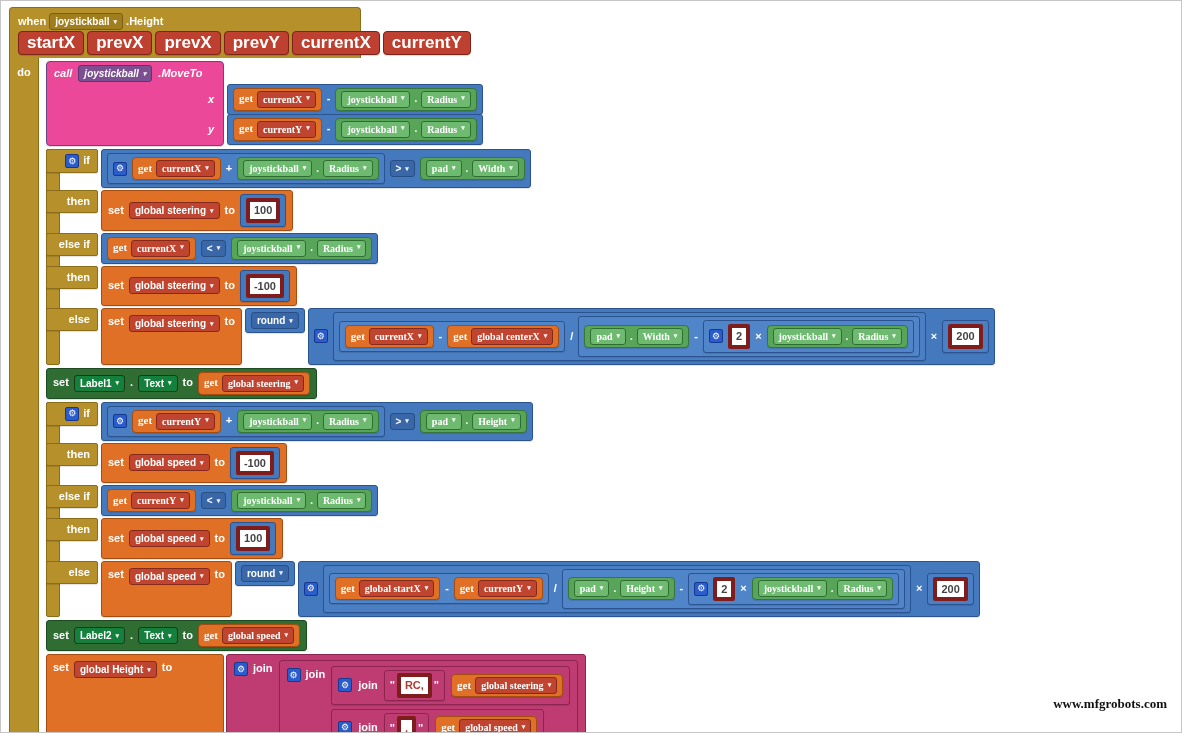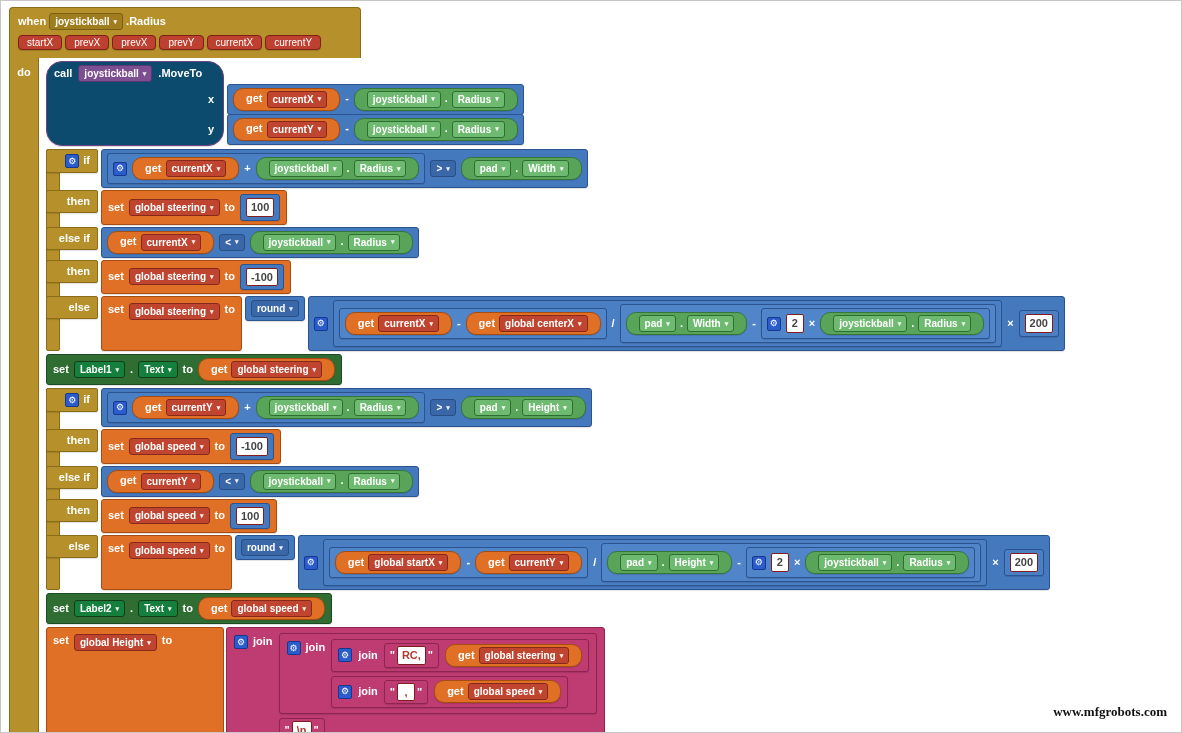--- a/index.html
+++ b/index.html
@@ -2,80 +2,80 @@
 <html><head>
 <meta charset="utf-8">
 <style>
   *{box-sizing:border-box;}
   html,body{margin:0;padding:0;background:#e9e9e9;font-family:"Liberation Sans",sans-serif;}
   .canvas{position:relative;width:1182px;height:733px;background:#ffffff;border:1px solid #c6c6c6;overflow:hidden;}
   .wrap{position:absolute;left:8px;top:6px;}
   .t{color:#fff;font-weight:bold;font-size:11px;line-height:1.2;white-space:nowrap;}
   .dd{display:inline-flex;align-items:center;padding:1px 5px;border-radius:3px;font-size:10px;font-weight:bold;color:#fff;white-space:nowrap;cursor:pointer;line-height:1.3;}
   .dd::after{content:"▾";font-size:7px;margin-left:4px;opacity:.9;}
-  .blk{display:inline-flex;align-items:center;gap:4px;padding:2px 12px;border-radius:10px;border:1px solid rgba(0,0,0,.28);box-shadow:0 1px 1px rgba(0,0,0,.12);}
+  .blk{display:inline-flex;align-items:center;gap:4px;padding:2px 5px;border-radius:4px;border:1px solid rgba(0,0,0,.28);box-shadow:0 1px 1px rgba(0,0,0,.12);font-family:Liberation Serif, serif;}
   .gear{display:inline-flex;align-items:center;justify-content:center;width:14px;height:14px;flex:0 0 14px;background:#2a5ccb;border:1px solid #16388f;border-radius:2px;color:#fff;font-size:9px;line-height:1;cursor:pointer;}
   .m{display:inline-flex;align-items:center;gap:5px;background:#4579be;border:1px solid #2a5390;border-radius:3px;padding:3px 5px;box-shadow:0 1px 1px rgba(0,0,0,.12);}
   .m .m{background:#4b7fc4;}
   .m .m .m{background:#5185c9;}
-  .field{background:#fff;border:1px solid #7f1d1d;border-radius:2px;padding:0 4px;font-size:11px;font-weight:bold;color:#444;min-width:18px;text-align:center;line-height:1.5;}
+  .field{background:#fff;border:4px solid #7f1d1d;border-radius:2px;padding:0 4px;font-size:11px;font-weight:bold;color:#444;min-width:18px;text-align:center;line-height:1.5;}
   .orange{background:#df7026;border-color:#a34d12;}
   .odd{background:#bf4530;border:1px solid #87291a;}
   .green{background:#58a55a;border-color:#37763a;}
   .gdd{background:#6fba71;border:1px solid #2f6e31;}
   .kdd{background:#15803d;border:1px solid #143d17;}
   .mdd{background:#3a67a8;border:1px solid #274e85;}
   .golddd{background:#a07e1f;border:1px solid #7a5e12;}
-  .pill{background:#be4030;border:1px solid #7e2117;border-radius:4px;padding:1px 8px;color:#fff;font-size:10px;font-weight:normal;box-shadow:0 1px 1px rgba(0,0,0,.15);cursor:pointer;}
+  .pill{background:#be4030;border:1px solid #7e2117;border-radius:4px;padding:1px 8px;color:#fff;font-size:17px;font-weight:bold;box-shadow:0 1px 1px rgba(0,0,0,.15);cursor:pointer;}
   
   .ev-head{width:352px;background:#b6912b;border:1px solid #8a6c19;border-bottom:none;border-radius:4px 4px 0 0;padding:3px 8px 5px 8px;}
   .ev-r1,.ev-r2{display:flex;align-items:center;gap:3px;height:21px;}
   .ev-body{display:flex;align-items:stretch;}
   .ev-do{width:30px;flex:0 0 30px;background:#b6912b;border:1px solid #8a6c19;border-top:none;border-bottom:none;padding-top:4px;text-align:center;}
   .ev-content{display:flex;flex-direction:column;align-items:flex-start;gap:3px;padding:3px 0 6px 7px;}
   
   .ifblk{position:relative;display:flex;flex-direction:column;align-items:flex-start;gap:2px;}
   .ifblk::before{content:"";position:absolute;left:0;top:0;bottom:0;width:12px;background:#b6912b;border:1px solid #8a6c19;border-radius:2px;}
   .ifrow{display:flex;align-items:flex-start;gap:3px;position:relative;}
   .iflab{position:relative;min-width:52px;background:#b6912b;border:1px solid #8a6c19;border-radius:2px;display:flex;align-items:center;justify-content:flex-end;gap:4px;padding:4px 7px;box-shadow:0 1px 1px rgba(0,0,0,.12);}
   
   .pblk{display:flex;align-items:flex-start;}
-  .pcol{background:#0c4a6e;border:1px solid #6b4480;border-radius:16px;box-shadow:0 1px 1px rgba(0,0,0,.15);}
+  .pcol{background:#ec4899;border:1px solid #6b4480;border-radius:4px;box-shadow:0 1px 1px rgba(0,0,0,.15);font-style:italic;}
   .phead{height:23px;display:flex;gap:6px;align-items:center;padding:0 7px;}
   .pargrow{height:30px;display:flex;align-items:center;justify-content:flex-end;padding-right:9px;}
   .pexprs{display:flex;flex-direction:column;align-items:flex-start;}
   .pspacer{height:23px;}
   .pexprrow{height:30px;display:flex;align-items:center;padding-left:3px;}
   
   .setblk{display:inline-flex;align-items:center;gap:5px;padding:3px 6px;border-radius:3px;border:1px solid #a34d12;background:#df7026;box-shadow:0 1px 1px rgba(0,0,0,.12);}
   .tallset{align-self:stretch;align-items:flex-start;padding-top:6px;}
   .wideset{width:178px;}
   .setcomp{display:inline-flex;align-items:center;gap:5px;padding:3px 6px;border-radius:3px;border:1px solid #1d4a21;background:#2f6d33;box-shadow:0 1px 1px rgba(0,0,0,.12);}
   
   .jblk{display:inline-flex;align-items:flex-start;gap:6px;background:#be3c72;border:1px solid #8e2450;border-radius:3px;padding:5px 7px;box-shadow:0 1px 1px rgba(0,0,0,.12);}
   .jblk.leaf{align-items:center;padding:3px 6px;}
   .jcol{display:flex;flex-direction:column;gap:4px;align-items:flex-start;}
   .jlabel{margin-top:2px;display:inline-flex;align-items:center;gap:5px;}
   .strblk{display:inline-flex;align-items:center;gap:2px;background:#be3c72;border:1px solid #8e2450;border-radius:3px;padding:2px 5px;box-shadow:0 1px 1px rgba(0,0,0,.12);}
   .strblk::before{content:'"';color:#fff;font-weight:bold;font-size:11px;}
   .strblk::after{content:'"';color:#fff;font-weight:bold;font-size:11px;}
   .strblk .field{color:#b03a2e;}
-  .watermark{position:absolute;right:14px;bottom:12px;font-family:"Liberation Serif",serif;font-weight:bold;font-size:13px;color:#111;}
+  .watermark{position:absolute;right:14px;bottom:20px;font-family:"Liberation Serif",serif;font-weight:bold;font-size:13px;color:#111;}
 </style>
 </head>
 <body>
 
 <div class="canvas">
 <div class="wrap">
 
   <div class="ev-head">
     <div class="ev-r1">
       <span class="t">when</span>
       <span class="dd golddd">joystickball</span>
-      <span class="t">.Radius</span>
+      <span class="t">.Height</span>
     </div>
     <div class="ev-r2">
       <span class="pill">startX</span>
       <span class="pill">prevX</span>
       <span class="pill">prevX</span>
       <span class="pill">prevY</span>
       <span class="pill">currentX</span>
       <span class="pill">currentY</span>
     </div>
   </div>

